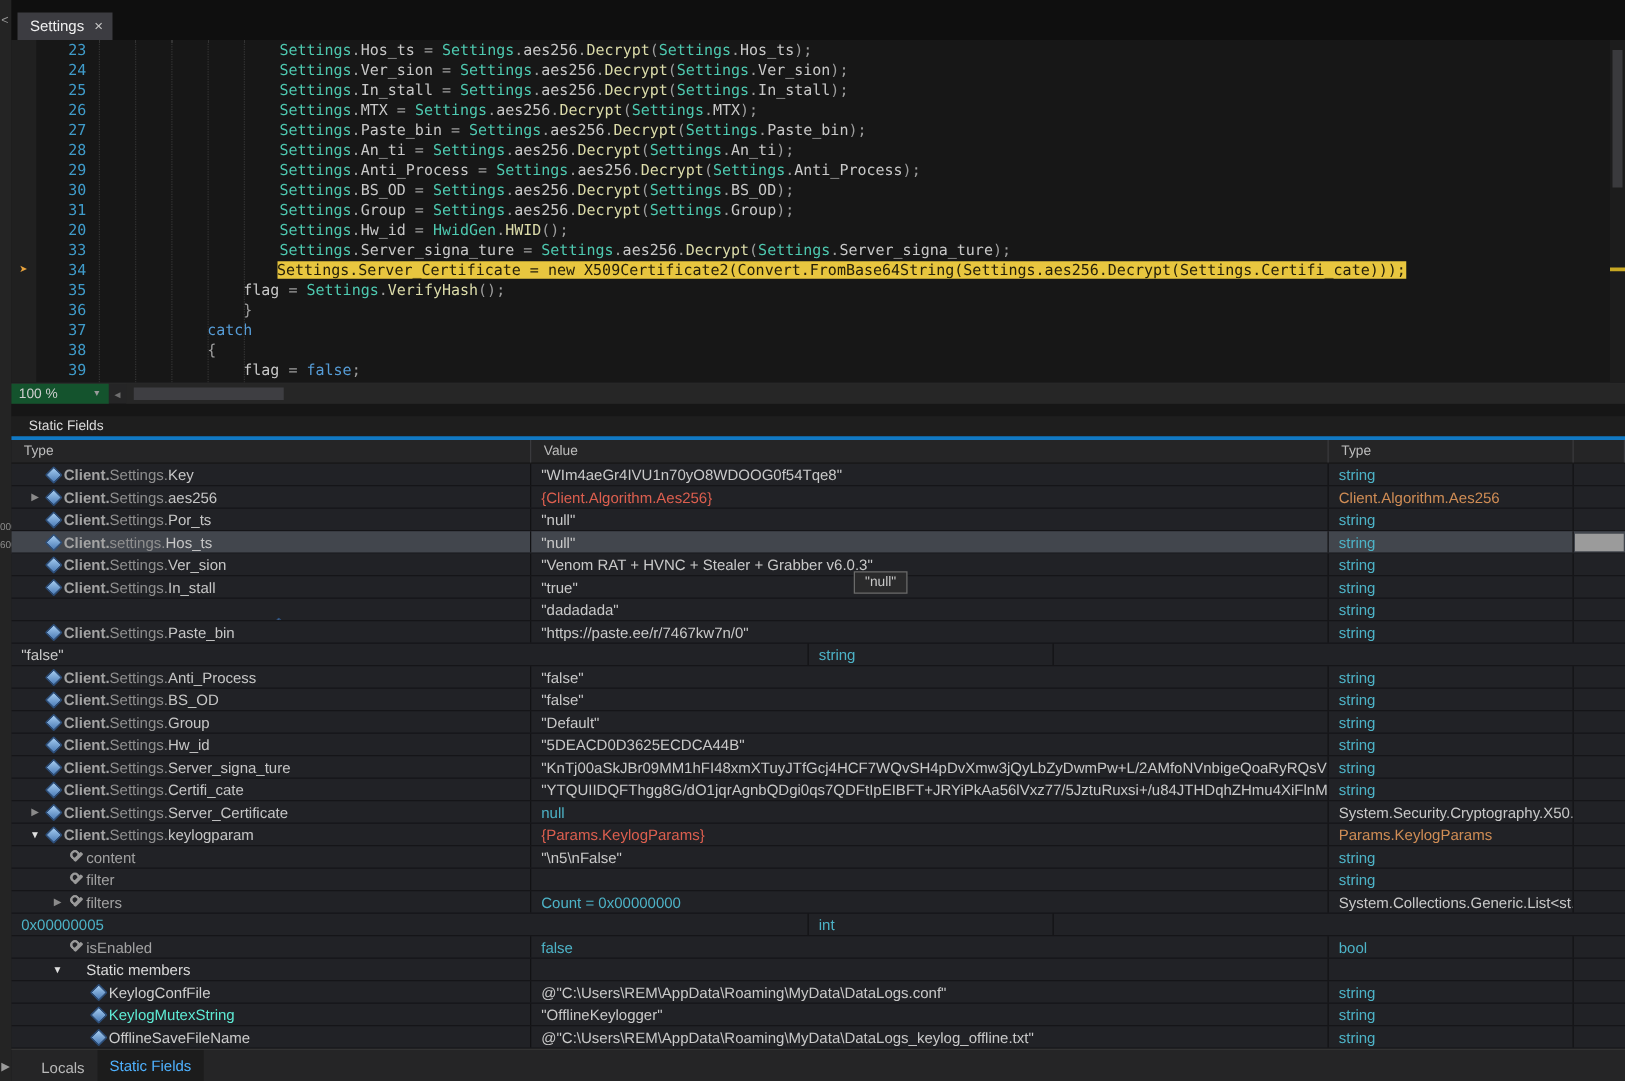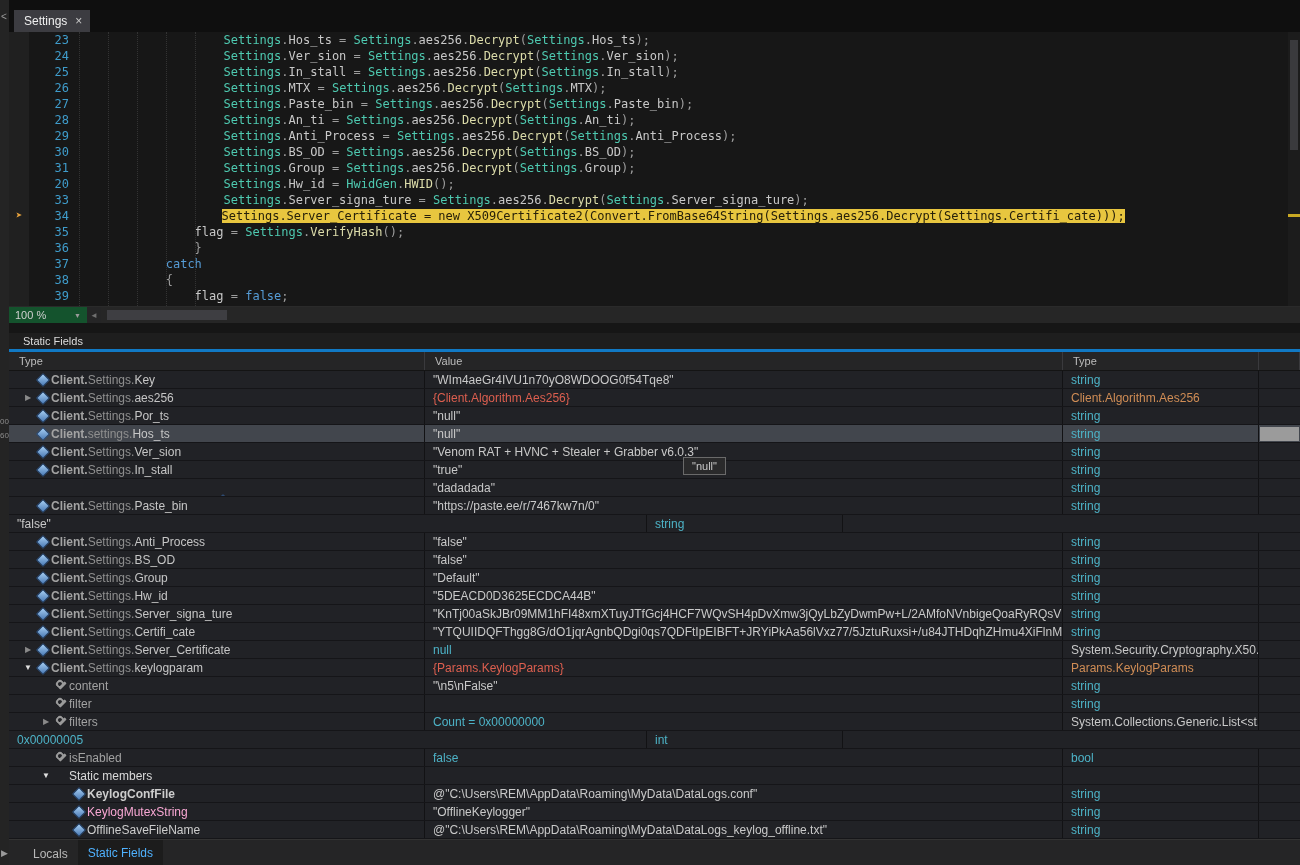--- a/index.html
+++ b/index.html
@@ -66,21 +66,21 @@
   .ic{flex:0 0 16px;display:flex;align-items:center;justify-content:center;height:100%;}
   .ic-f{width:8px;height:8px;transform:rotate(45deg);background:linear-gradient(135deg,#a5cdf2,#4a7ab5);border:1px solid #2c4f7c;border-radius:1px;}
   .ic-w{position:relative;width:11px;height:11px;}
   .ic-w i{position:absolute;left:5px;top:1px;width:3px;height:9px;background:#9a9a9a;transform:rotate(45deg);border-radius:1px;}
   .ic-w b{position:absolute;left:0;top:0;width:4px;height:4px;border:2px solid #9a9a9a;border-right-color:transparent;border-radius:50%;transform:rotate(45deg);}
   .np-cl{color:#a3a3a3;font-weight:700}
   .np-mid{color:#8f8f8f}
   .np-mem{color:#c6c6c6}
   .np-sub{color:#a2a2a2}
   .np-subw{color:#dadada}
-  .np-blue{color:#f9a8d4}
+  .np-blue{color:#5eead4}
   .np-gch{color:#cdcdcd}
   .vwrap{padding-left:8px;}
   .v-s{color:#c9c9c9}.v-r{color:#dd5f4f}.v-k{color:#4db3c7}
   .twrap{padding-left:8px;}
   .t-t{color:#4db3c7}.t-o{color:#d08d55}.t-p{color:#c9c9c9}
   .fillthumb{width:100%;height:14px;background:#9b9b9b;margin:2px 1px;}
 
   
   #bottomtabs{height:28px;background:#252526;border-top:1px solid #333;display:flex;align-items:stretch;padding-left:14px;}
   #bottomtabs .btab{display:flex;align-items:center;padding:0 10px;color:#b9b9b9;font-size:12px;}
@@ -529,21 +529,21 @@
         </div>
         <div class="cell c-value">
           <span class="vwrap v-s"></span>
         </div>
         <div class="cell c-type">
           <span class="twrap t-p"></span>
         </div>
         <div class="cell c-fill" style="border-right: none;"></div>
       </div>
       <div class="grow">
-        <div class="cell c-name" style="padding-left: 48px; font-weight: bold;">
+        <div class="cell c-name" style="padding-left: 48px;">
           <span class="exp"></span>
           <span class="ic">
             <span class="ic-f"></span>
           </span>
           <span><span class="np-gch">KeylogConfFile</span></span>
         </div>
         <div class="cell c-value">
           <span class="vwrap v-s">@"C:\Users\REM\AppData\Roaming\MyData\DataLogs.conf"</span>
         </div>
         <div class="cell c-type">

